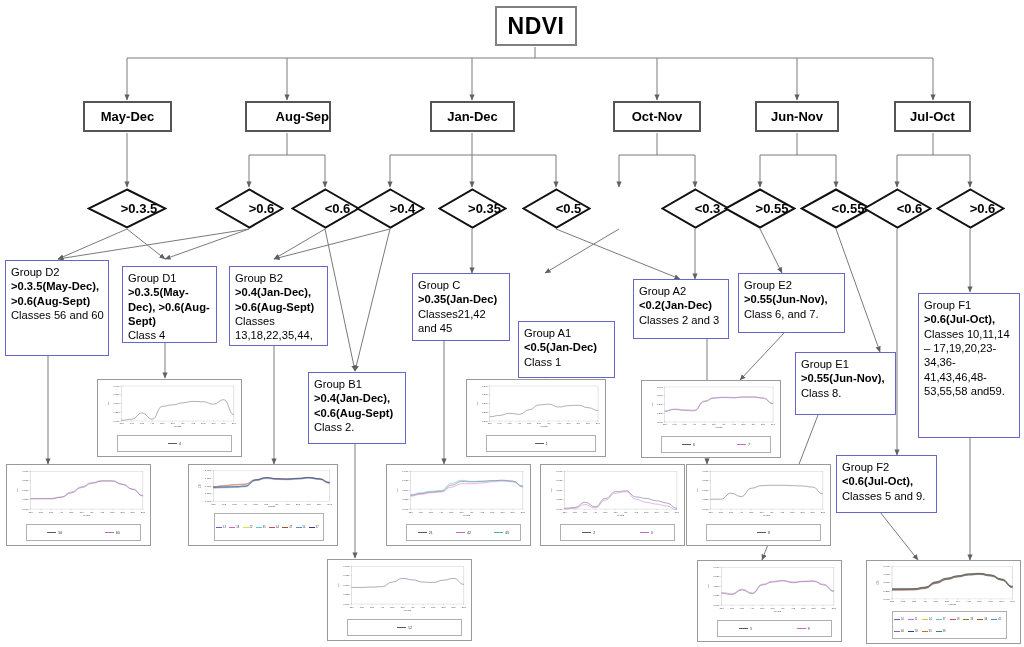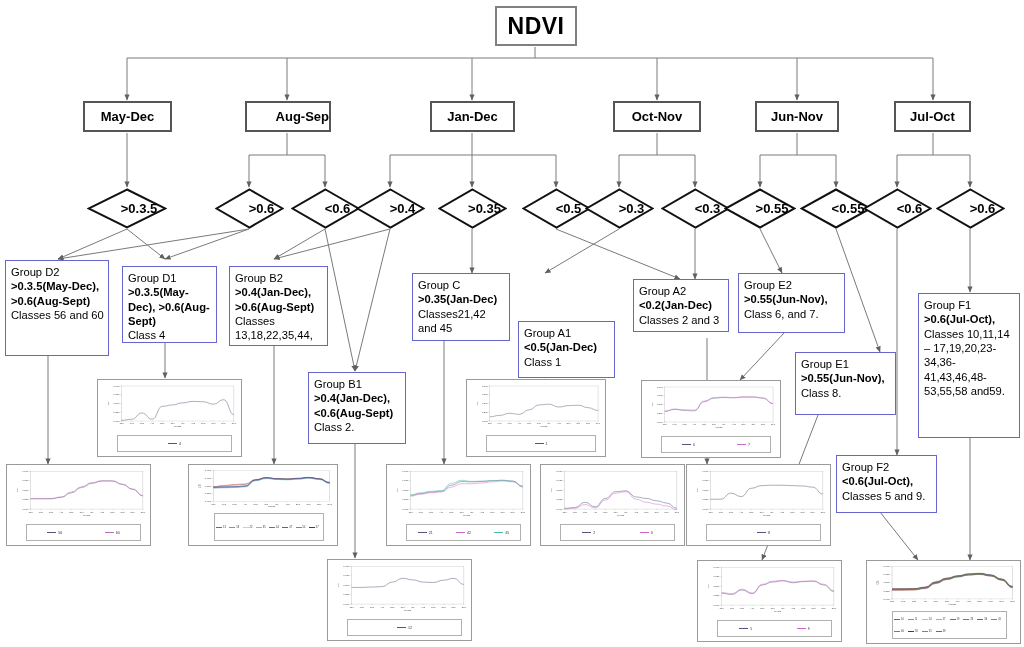--- a/index.html
+++ b/index.html
@@ -276,26 +276,20 @@
         <polygon points="34.5,1.5 67.5,20.5 34.5,39.5 1.5,20.5" fill="#ffffff" stroke="#111111" stroke-width="2"></polygon>
       </svg>
     <div class="dlabel">&gt;0.35</div>
   </div>
   <div class="diamond-wrap" style="left:522px;top:188px;width:69px;height:41px;">
     <svg viewBox="0 0 69 41" width="69" height="41">
         <polygon points="34.5,1.5 67.5,20.5 34.5,39.5 1.5,20.5" fill="#ffffff" stroke="#111111" stroke-width="2"></polygon>
       </svg>
     <div class="dlabel">&lt;0.5</div>
   </div>
-  <div class="diamond-wrap" style="left:585px;top:188px;width:69px;height:41px;">
-    <svg viewBox="0 0 69 41" width="69" height="41">
-        <polygon points="34.5,1.5 67.5,20.5 34.5,39.5 1.5,20.5" fill="#ffffff" stroke="#111111" stroke-width="2"></polygon>
-      </svg>
-    <div class="dlabel">&gt;0.3</div>
-  </div>
   <div class="diamond-wrap" style="left:661px;top:188px;width:69px;height:41px;">
     <svg viewBox="0 0 69 41" width="69" height="41">
         <polygon points="34.5,1.5 67.5,20.5 34.5,39.5 1.5,20.5" fill="#ffffff" stroke="#111111" stroke-width="2"></polygon>
       </svg>
     <div class="dlabel">&lt;0.3</div>
   </div>
   <div class="diamond-wrap" style="left:724px;top:188px;width:72px;height:41px;">
     <svg viewBox="0 0 72 41" width="72" height="41">
         <polygon points="36,1.5 70.5,20.5 36,39.5 1.5,20.5" fill="#ffffff" stroke="#111111" stroke-width="2"></polygon>
       </svg>
@@ -349,21 +343,21 @@
     <div class="g-rule">&gt;0.35(Jan-Dec)</div>
     <div class="g-classes">Classes21,42 and 45</div>
   </div>
 
   <div class="group-box" style="left:518px;top:273px;width:97px;height:57px;margin-top:48px;">
     <div class="g-name">Group A1</div>
     <div class="g-rule">&lt;0.5(Jan-Dec)</div>
     <div class="g-classes">Class 1</div>
   </div>
 
-  <div class="group-box" style="left:633px;top:279px;width:96px;height:53px;">
+  <div class="group-box" style="left:633px;top:279px;width:96px;height:60px;">
     <div class="g-name">Group A2</div>
     <div class="g-rule">&lt;0.2(Jan-Dec)</div>
     <div class="g-classes">Classes 2 and 3</div>
   </div>
 
   <div class="group-box" style="left:738px;top:273px;width:107px;height:60px;">
     <div class="g-name">Group E2</div>
     <div class="g-rule">&gt;0.55(Jun-Nov),</div>
     <div class="g-classes">Class 6, and 7.</div>
   </div>

